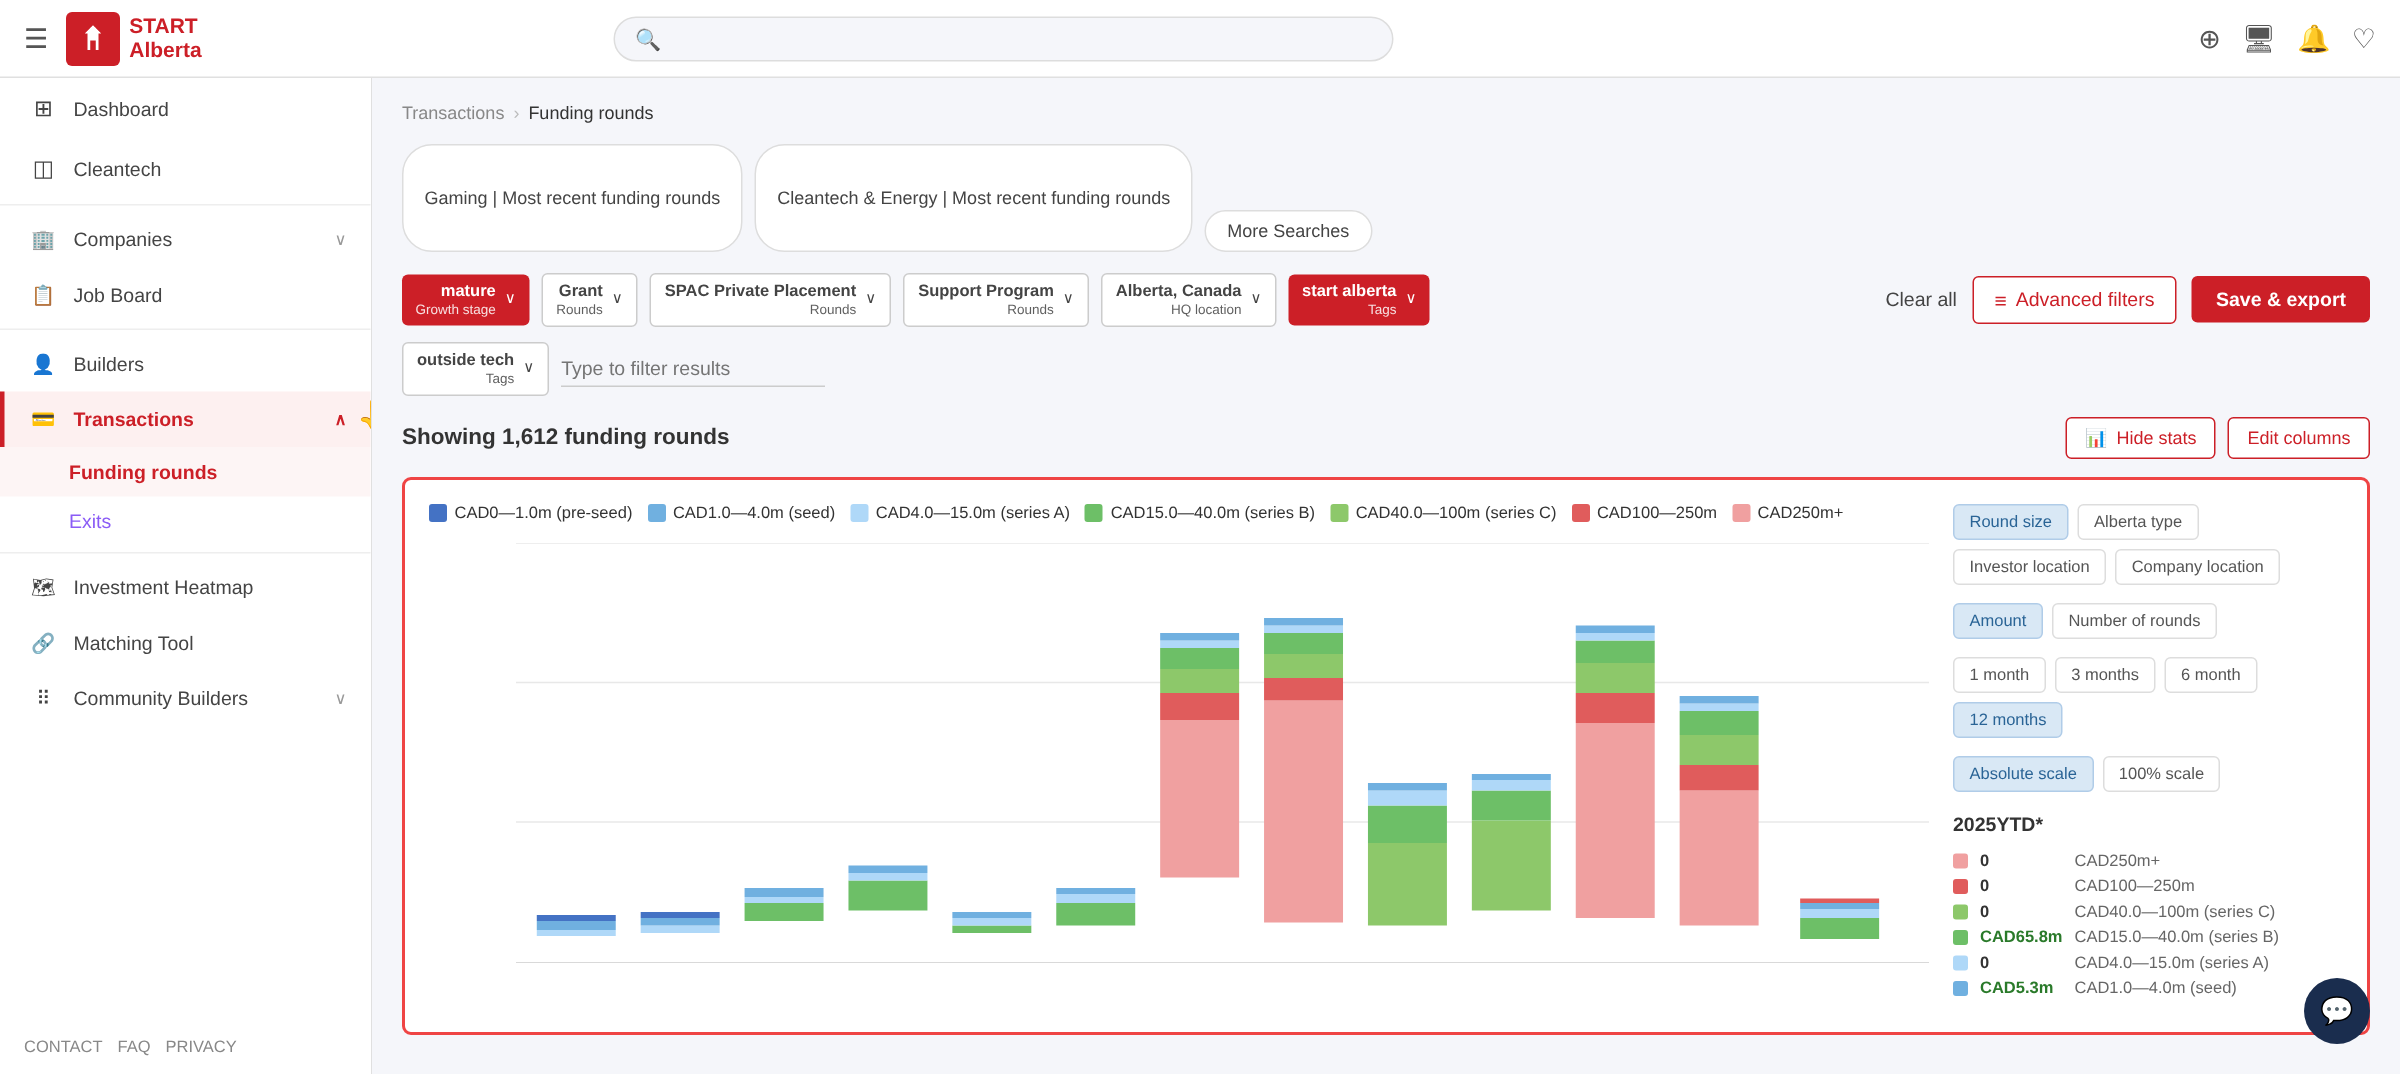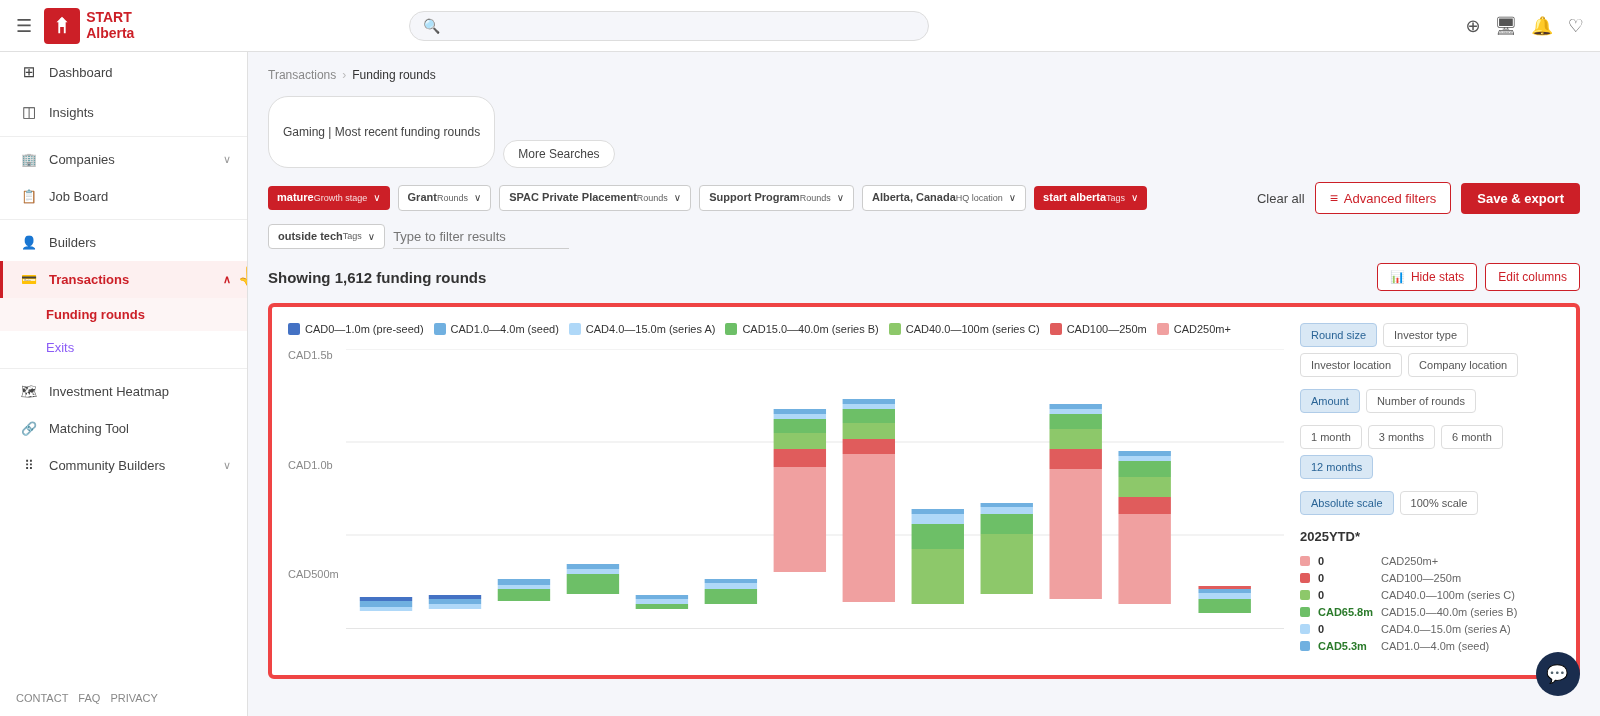--- a/index.html
+++ b/index.html
@@ -73,21 +73,21 @@
       padding: 6px 14px; font-size: 12px; cursor: pointer; color: #444; margin-top: 44px;
     }
 
     
     .filter-row { display: flex; align-items: center; flex-wrap: wrap; gap: 8px; margin-bottom: 10px; }
     .filter-chip {
       display: flex; align-items: center; gap: 4px;
       border-radius: 4px; padding: 5px 9px; font-size: 11px; cursor: pointer;
       border: none; line-height: 1.2;
     }
-    .filter-chip .chip-inner { display: flex; flex-direction: row; align-items: center; }
+    .filter-chip .chip-inner { display: flex; flex-direction: column; align-items: flex-end; }
     .filter-chip .chip-type { font-size: 9px; opacity: 0.85; }
     .filter-chip .chip-val { font-size: 11px; font-weight: 600; }
     .filter-chip .chip-chevron { font-size: 10px; margin-left: 2px; }
     .chip-red { background: #cc1f27; color: #fff; }
     .chip-outline { background: #fff; color: #444; border: 1px solid #ccc; }
     .type-input {
       border: none; border-bottom: 1px solid #ccc; background: transparent;
       font-size: 13px; color: #aaa; outline: none; padding: 4px 0; min-width: 160px;
     }
     .clear-all-btn { background: none; border: none; color: #444; font-size: 13px; cursor: pointer; }
@@ -105,21 +105,21 @@
     .results-bar { display: flex; align-items: center; justify-content: space-between; margin-bottom: 12px; margin-top: 8px; }
     .results-count { font-size: 15px; font-weight: 600; color: #333; }
     .results-actions { display: flex; gap: 8px; }
     .results-action-btn {
       display: flex; align-items: center; gap: 6px;
       background: #fff; border: 1px solid #cc1f27; color: #cc1f27;
       border-radius: 4px; padding: 6px 12px; font-size: 12px; cursor: pointer;
     }
 
     
-    .chart-section { display: flex; gap: 16px; background: #fff; border-radius: 6px; padding: 16px; border: 4px solid #ef4444; }
+    .chart-section { display: flex; gap: 16px; background: #fff; border-radius: 6px; padding: 16px; border: 2px solid #ef4444; }
     .chart-left { flex: 1; min-width: 0; }
     .chart-legend { display: flex; flex-wrap: wrap; gap: 10px; margin-bottom: 14px; font-size: 11px; }
     .legend-item { display: flex; align-items: center; gap: 5px; }
     .legend-dot { width: 12px; height: 12px; border-radius: 2px; flex-shrink: 0; }
     .chart-area { position: relative; height: 310px; }
     .chart-y-labels { position: absolute; left: 0; top: 0; bottom: 30px; display: flex; flex-direction: column; justify-content: space-between; font-size: 11px; color: #888; width: 55px; }
 
     
     .chart-right { width: 260px; flex-shrink: 0; }
     .chart-controls { display: flex; flex-wrap: wrap; gap: 6px; margin-bottom: 14px; }
@@ -174,21 +174,21 @@
 
 <div class="layout">
 
   <div class="sidebar">
     <div class="sidebar-item">
       <span class="icon">⊞</span>
       <span class="label">Dashboard</span>
     </div>
     <div class="sidebar-item">
       <span class="icon">◫</span>
-      <span class="label">Insights</span>
+      <span class="label">Cleantech</span>
     </div>
     <div class="sidebar-divider"></div>
     <div class="sidebar-item">
       <span class="icon" style="font-size:13px;">🏢</span>
       <span class="label">Companies</span>
       <span class="chevron">∨</span>
     </div>
     <div class="sidebar-item">
       <span class="icon" style="font-size:13px;">📋</span>
       <span class="label">Job Board</span>
@@ -239,20 +239,21 @@
     <div class="main-inner">
 
       <div class="breadcrumb">
         <span style="cursor:pointer;color:#888;">Transactions</span>
         <span class="sep">›</span>
         <span class="current">Funding rounds</span>
       </div>
 
       <div class="saved-searches">
         <button class="saved-search-btn">Gaming | Most recent funding rounds</button>
+        <button class="saved-search-btn">Cleantech &amp; Energy | Most recent funding rounds</button>
         <button class="more-searches-btn">More Searches</button>
       </div>
 
       <div class="filter-row">
         <button class="filter-chip chip-red">
           <span class="chip-inner">
             <span class="chip-val">mature</span>
             <span class="chip-type">Growth stage</span>
           </span>
           <span class="chip-chevron">∨</span>
@@ -355,28 +356,20 @@
               <div class="legend-dot" style="background:#e05c5c;"></div>
               <span>CAD100—250m</span>
             </div>
             <div class="legend-item">
               <div class="legend-dot" style="background:#f0a0a0;"></div>
               <span>CAD250m+</span>
             </div>
           </div>
 
           <div class="chart-area">
-            <div class="chart-y-labels">
-              <span>CAD1.5b</span>
-              <span></span>
-              <span>CAD1.0b</span>
-              <span></span>
-              <span>CAD500m</span>
-              <span></span>
-            </div>
 
             <svg style="position:absolute;left:58px;right:0;top:0;bottom:0;width:calc(100% - 58px);height:280px;" viewBox="0 0 680 280" preserveAspectRatio="none">
 
               <line x1="0" y1="0" x2="680" y2="0" stroke="#e8e8e8" stroke-width="1"></line>
               <line x1="0" y1="93" x2="680" y2="93" stroke="#e8e8e8" stroke-width="1"></line>
               <line x1="0" y1="186" x2="680" y2="186" stroke="#e8e8e8" stroke-width="1"></line>
               <line x1="0" y1="280" x2="680" y2="280" stroke="#ccc" stroke-width="1"></line>
 
               <rect x="10" y="258" width="38" height="4" fill="#afd8f8"></rect>
               <rect x="10" y="252" width="38" height="6" fill="#70b0e0"></rect>
@@ -444,21 +437,21 @@
               <rect x="618" y="244" width="38" height="6" fill="#afd8f8"></rect>
               <rect x="618" y="240" width="38" height="4" fill="#70b0e0"></rect>
               <rect x="618" y="237" width="38" height="3" fill="#e05c5c"></rect>
             </svg>
           </div>
         </div>
 
         <div class="chart-right">
           <div class="chart-controls">
             <button class="ctrl-btn active">Round size</button>
-            <button class="ctrl-btn">Investor type</button>
+            <button class="ctrl-btn">Alberta type</button>
             <button class="ctrl-btn">Investor location</button>
             <button class="ctrl-btn">Company location</button>
             <div class="ctrl-divider"></div>
             <button class="ctrl-btn active">Amount</button>
             <button class="ctrl-btn">Number of rounds</button>
             <div class="ctrl-divider"></div>
             <button class="ctrl-btn">1 month</button>
             <button class="ctrl-btn">3 months</button>
             <button class="ctrl-btn">6 month</button>
             <button class="ctrl-btn active">12 months</button>

